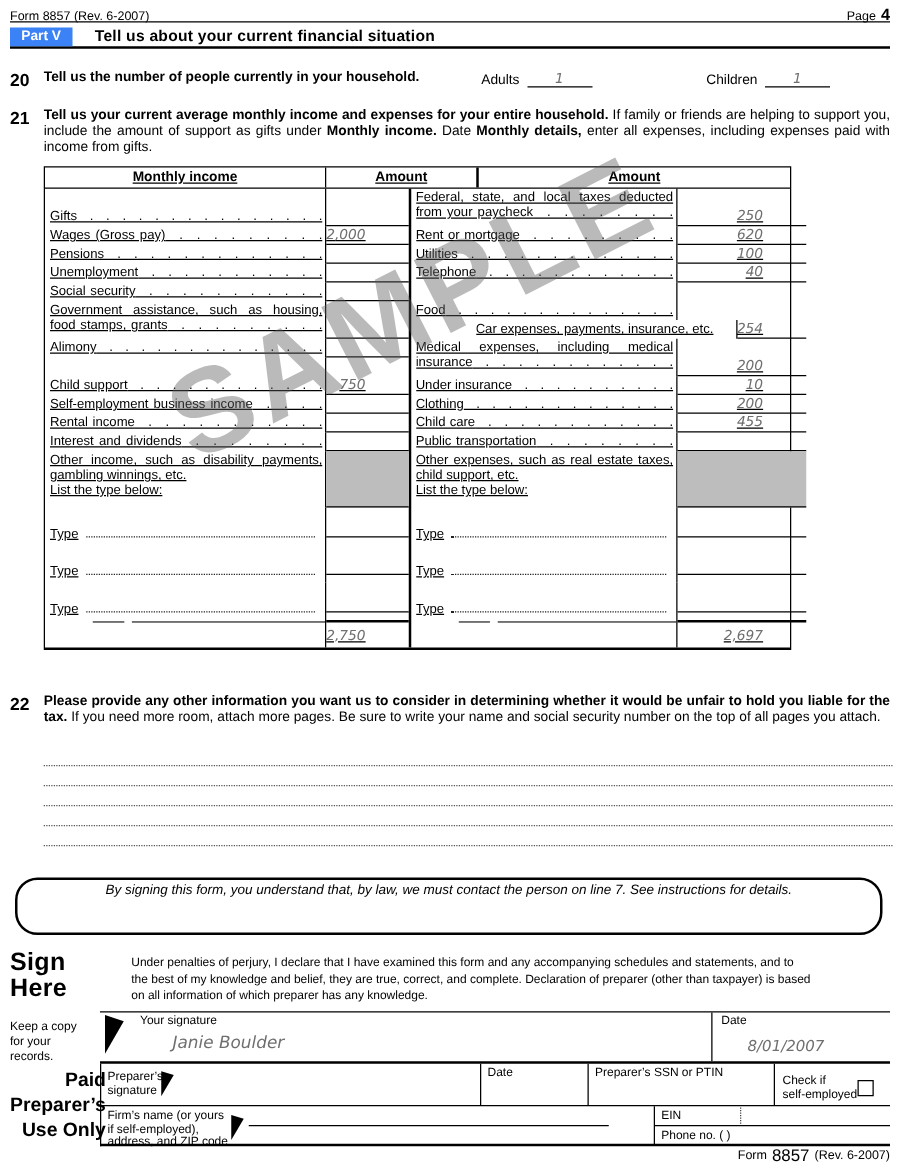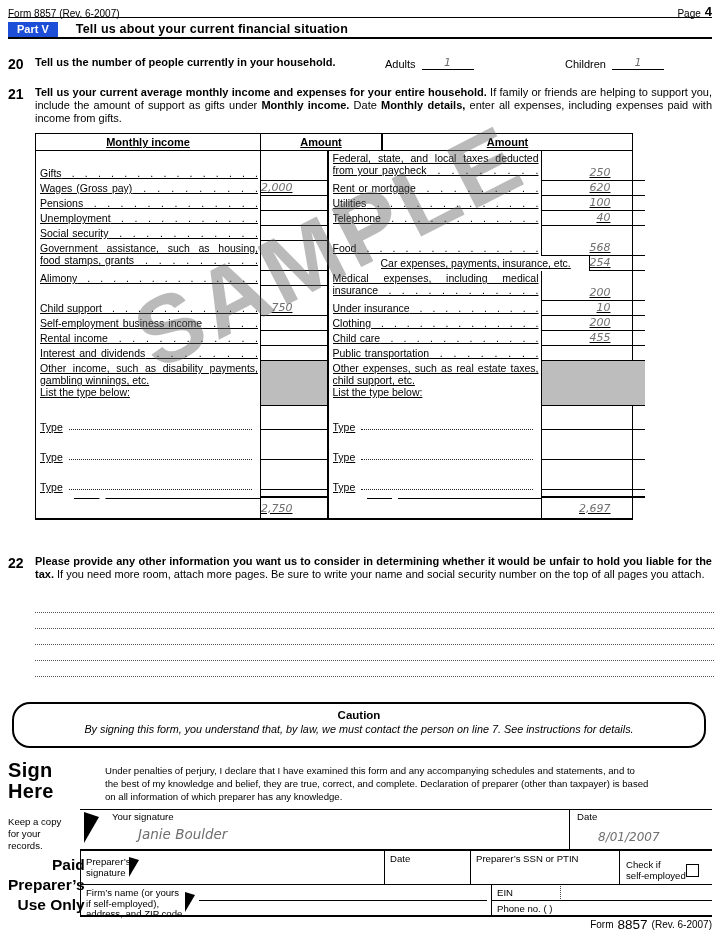--- a/index.html
+++ b/index.html
@@ -7,21 +7,21 @@
         font-family:"Liberation Sans",sans-serif;color:#000;overflow:hidden;}
   .abs{position:absolute;}
   .b{font-weight:bold;}
   .hand{font-family:"DejaVu Sans",sans-serif;font-style:italic;color:#6f6f6f;}
   
   #top-header{left:8px;right:8px;top:4px;display:flex;justify-content:space-between;align-items:flex-end;font-size:10px;}
   #page-num{font-size:13px;font-weight:bold;margin-left:4px;}
   #rule1{left:8px;right:8px;top:17px;border-top:1px solid #000;}
   
   #part-bar{left:8px;right:8px;top:21px;height:16px;border-bottom:2.5px solid #000;display:flex;align-items:center;}
-  #part-box{background:#1d4ed8;color:#fff;font-weight:bold;font-size:11px;padding:1px 9px 2px 9px;}
+  #part-box{background:#3b82f6;color:#fff;font-weight:bold;font-size:11px;padding:1px 9px 2px 9px;}
   #part-title{font-weight:bold;font-size:12.5px;margin-left:18px;letter-spacing:.2px;}
   
   .linenum{position:absolute;left:8px;width:24px;font-size:14px;font-weight:bold;}
   .linetext{position:absolute;left:35px;width:677px;font-size:11px;line-height:13.2px;text-align:justify;}
   
   #adults-group,#children-group{position:absolute;top:56px;font-size:11px;}
   .fill-line{display:inline-block;width:52px;border-bottom:1px solid #000;text-align:center;height:13px;vertical-align:bottom;margin-left:6px;font-size:11px;line-height:13px;}
   
   #fin-table{left:35px;top:133px;width:598px;border:1px solid #000;border-bottom:2.5px solid #000;box-sizing:border-box;font-size:10.5px;text-decoration:underline;}
   #t-head{display:flex;height:16px;border-bottom:1px solid #000;font-weight:bold;font-size:11px;}
@@ -74,21 +74,21 @@
   #sig-date-cell{position:absolute;right:0;top:0;bottom:0;width:142px;border-left:1px solid #000;}
   #sig-date-label{position:absolute;left:7px;top:2px;}
   #sig-date-value{position:absolute;left:28px;top:20px;font-size:12px;}
   
   #preparer-box{left:80px;top:851px;width:632px;height:66px;border-bottom:2.5px solid #000;border-left:1px solid #000;box-sizing:border-box;font-size:9.6px;}
   #prep-row1{position:relative;height:34px;border-bottom:1px solid #000;display:flex;box-sizing:border-box;}
   #prep-sig-cell{width:303px;position:relative;}
   #prep-date-cell{width:85px;border-left:1px solid #000;position:relative;}
   #prep-check-cell{width:92px;border-left:1px solid #000;position:relative;}
   #prep-ssn-cell{flex:1;border-left:1px solid #000;position:relative;}
-  #prep-row2{position:relative;height:31px;display:flex;box-sizing:border-box;}
+  #prep-row2{position:relative;height:31px;display:flex;box-sizing:border-box;gap:32px;}
   #firm-cell{width:410px;position:relative;}
   #firm-line{position:absolute;left:118px;right:4px;top:15px;border-bottom:1px solid #000;}
   #ein-phone{flex:1;border-left:1px solid #000;display:flex;flex-direction:column;}
   #ein-row{height:15px;border-bottom:1px solid #000;position:relative;}
   #phone-row{flex:1;position:relative;}
   .cell-lbl{position:absolute;left:5px;top:2px;}
   #checkbox{position:absolute;right:13px;bottom:7px;width:11px;height:11px;border:1.2px solid #000;background:#fff;}
   #ein-dotted{position:absolute;left:68px;top:1px;bottom:1px;border-left:1.5px dotted #444;}
   #prep-sig-arrow{position:absolute;left:48px;top:6px;}
   .ptr-sm{width:0;height:0;border-top:3px solid transparent;border-bottom:17px solid transparent;border-left:10px solid #000;}
@@ -286,23 +286,20 @@
               <div class="lblw" style="height: 14px;"><span class="lbltxt">Telephone</span><span class="ldots"> . . . . . . . . . . . . . . . . . . . . . . . . . . . . . . . . . . . . . . . . . . . . . . . . . . . . . . . . . . . . </span></div>
             </div>
             <div class="amtc">
               <span class="hand">40</span>
             </div>
           </div>
           <div class="t-row" style="height: 30px;">
             <div class="lblc vbottom">
               <div class="lblw" style="height: 14px;"><span class="lbltxt">Food</span><span class="ldots"> . . . . . . . . . . . . . . . . . . . . . . . . . . . . . . . . . . . . . . . . . . . . . . . . . . . . . . . . . . . . </span></div>
             </div>
-            <div class="amtc">
-              <span class="hand">568</span>
-            </div>
           </div>
           <div class="t-row" style="height: 15px; padding-left: 48px;">
             <div class="lblc">
               <div class="lblw"><span class="lbltxt">Car expenses, payments, insurance, etc.</span></div>
             </div>
             <div class="amtc">
               <span class="hand">254</span>
             </div>
           </div>
           <div class="t-row" style="height: 30px;">
@@ -401,21 +398,20 @@
   </div>
   <div class="abs" id="answer-lines">
       <div class="ansline"></div>
       <div class="ansline"></div>
       <div class="ansline"></div>
       <div class="ansline"></div>
       <div class="ansline"></div>
     </div>
 
   <div class="abs" id="caution-box">
-    <div id="caution-title">Caution</div>
     <div id="caution-text">By signing this form, you understand that, by law, we must contact the person on line 7. See instructions for details.</div>
   </div>
 
   <div class="abs" id="sign-title">
     <div>Sign</div>
     <div>Here</div>
   </div>
   <div class="abs" id="perjury">Under penalties of perjury, I declare that I have examined this form and any accompanying schedules and statements, and to the best of my knowledge and belief, they are true, correct, and complete. Declaration of preparer (other than taxpayer) is based on all information of which preparer has any knowledge.</div>
 
   <div class="abs" id="keep-copy">

